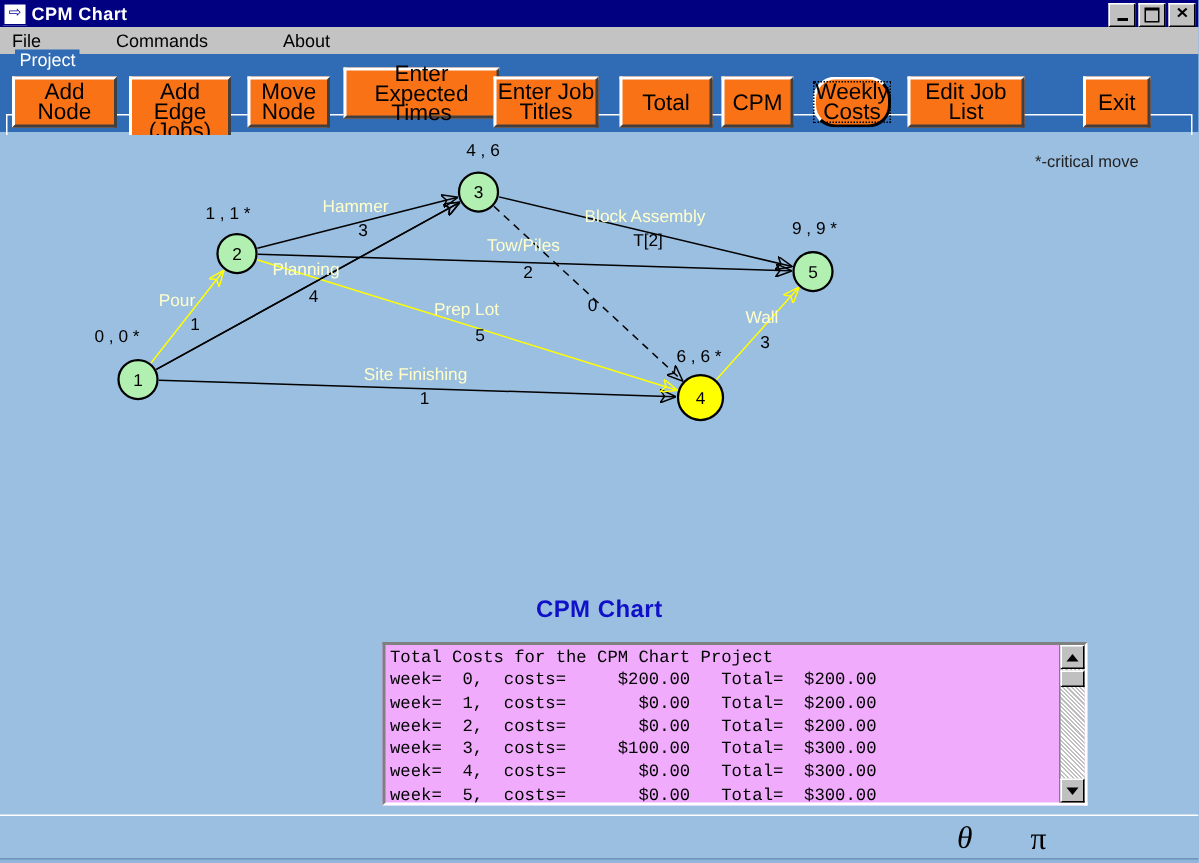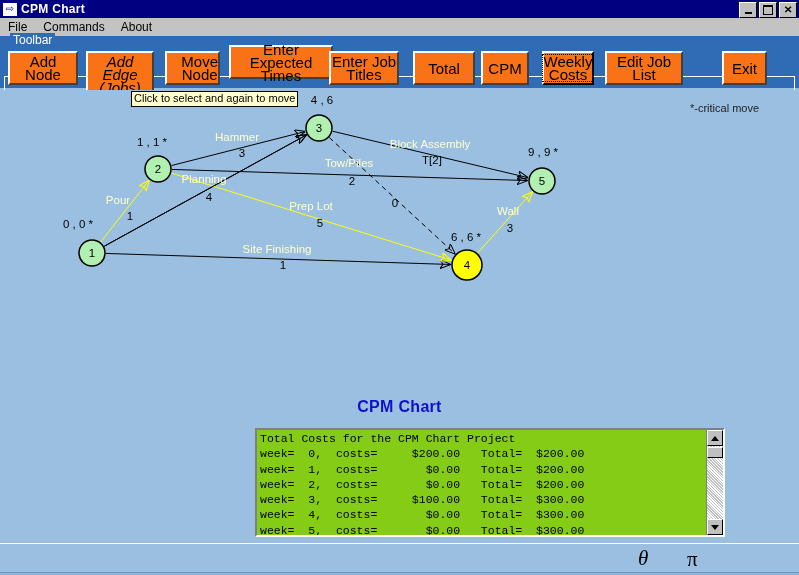--- a/index.html
+++ b/index.html
@@ -35,20 +35,21 @@
   .tbtn .gl{position:relative;display:block;}
   .gl-min{width:7px;height:2px;background:#000;margin-top:5px;}
   .gl-res{width:8px;height:7px;border:1px solid #000;border-top-width:2px;}
   .gl-x{font-size:10px;font-weight:bold;transform:scaleX(1.05);}
 
   
   .menubar{
     position:absolute;left:0;top:18px;width:799px;height:18px;
     background:#c3c3c3;display:flex;align-items:center;
     border-bottom:1px solid #8f8f8f;
+    gap:34px;
   }
   .menubar .mi{padding:1px 8px;font-size:12px;color:#000;}
 
   
   .toolbar-frame{
     position:absolute;left:4px;top:40px;width:789px;height:49px;
     border:1px solid #ffffff;
   }
   .toolbar-legend{
     position:absolute;left:10px;top:33px;background:#2f6cb5;
@@ -62,21 +63,21 @@
     position:absolute;
     background:#f97316;
     border-top:2px solid #ffffff;border-left:2px solid #ffffff;
     border-right:2px solid #404040;border-bottom:2px solid #404040;
     display:flex;align-items:center;justify-content:center;text-align:center;
     font-size:15px;color:#000;line-height:13px;
     box-sizing:border-box;
   }
   .tbar-btn.focused{
     border-top:2px solid #ffffff;border-left:2px solid #ffffff;
-    border-right:2px solid #000000;border-bottom:2px solid #000000;
+    border-right:2px solid #000000;border-bottom:2px solid #000000;border-radius:15px;
   }
   .tbar-btn.focused .inner{
     border:1px dotted #000;padding:0 1px;
   }
 
   
   .canvas{
     position:absolute;left:0;top:90px;width:799px;height:450px;
     background:#9bbfe0;overflow:hidden;
   }
@@ -90,21 +91,21 @@
   .crit-note{position:absolute;left:690px;top:102px;font-size:11px;color:#222;}
 
   .chart-title{
     position:absolute;left:0;top:398px;width:799px;text-align:center;
     color:#1010c8;font-size:16px;font-weight:bold;letter-spacing:.3px;
   }
 
   
   .outbox{
     position:absolute;left:255px;top:428px;width:470px;height:109px;
-    background:#84cc16;
+    background:#f0abfc;
     border-top:2px solid #808080;border-left:2px solid #808080;
     border-right:2px solid #ffffff;border-bottom:2px solid #ffffff;
     box-sizing:border-box;
     display:flex;
   }
   .out-text{
     flex:1;overflow:hidden;white-space:pre;
     font-family:"Liberation Mono","DejaVu Sans Mono",monospace;
     font-size:11.5px;line-height:15.3px;color:#000;
     padding:1px 0 0 3px;
@@ -170,29 +171,29 @@
 
   <div class="menubar">
     <div class="mi">File</div>
     <div class="mi">Commands</div>
     <div class="mi">About</div>
   </div>
 
   <div class="tb-strip">
     <div class="toolbar-frame"></div>
   </div>
-  <div class="toolbar-legend">Toolbar</div>
+  <div class="toolbar-legend">Project</div>
   <div id="toolbar-buttons">
       <div class="tbar-btn" style="left: 8px; top: 51px; width: 70px; height: 34px;">
         <span class="inner">Add Node</span>
       </div>
-      <div class="tbar-btn" style="left: 86px; top: 51px; width: 68px; height: 46px; font-style: italic;">
+      <div class="tbar-btn" style="left: 86px; top: 51px; width: 68px; height: 46px;">
         <span class="inner">Add Edge<br>(Jobs)</span>
       </div>
-      <div class="tbar-btn" style="left: 165px; top: 51px; width: 55px; height: 34px; justify-content: flex-end;">
+      <div class="tbar-btn" style="left: 165px; top: 51px; width: 55px; height: 34px;">
         <span class="inner">Move<br>Node</span>
       </div>
       <div class="tbar-btn" style="left: 229px; top: 45px; width: 104px; height: 34px;">
         <span class="inner">Enter Expected<br>Times</span>
       </div>
       <div class="tbar-btn" style="left: 329px; top: 51px; width: 70px; height: 34px;">
         <span class="inner">Enter Job<br>Titles</span>
       </div>
       <div class="tbar-btn" style="left: 413px; top: 51px; width: 62px; height: 34px;">
         <span class="inner">Total</span>
@@ -265,21 +266,20 @@
           <circle cx="467" cy="175" r="15" fill="#ffff00" stroke="#000000" stroke-width="1.5"></circle>
           <text x="467" y="179" fill="#000000" font-family="&quot;Liberation Sans&quot;, sans-serif" font-size="11.5" text-anchor="middle">4</text>
           <text x="466" y="151" fill="#000000" font-family="&quot;Liberation Sans&quot;, sans-serif" font-size="11.5" text-anchor="middle">6 , 6 *</text>
           <circle cx="542" cy="91" r="13" fill="#b2f0b2" stroke="#000000" stroke-width="1.5"></circle>
           <text x="542" y="95" fill="#000000" font-family="&quot;Liberation Sans&quot;, sans-serif" font-size="11.5" text-anchor="middle">5</text>
           <text x="543" y="66" fill="#000000" font-family="&quot;Liberation Sans&quot;, sans-serif" font-size="11.5" text-anchor="middle">9 , 9 *</text>
         </g>
       </svg>
   </div>
 
-  <div class="tooltip">Click to select and again to move</div>
   <div class="crit-note">*-critical move</div>
   <div class="chart-title">CPM Chart</div>
 
   <div class="outbox">
     <div class="out-text" id="out-text">Total Costs for the CPM Chart Project
 week=  0,  costs=     $200.00   Total=  $200.00
 week=  1,  costs=       $0.00   Total=  $200.00
 week=  2,  costs=       $0.00   Total=  $200.00
 week=  3,  costs=     $100.00   Total=  $300.00
 week=  4,  costs=       $0.00   Total=  $300.00

